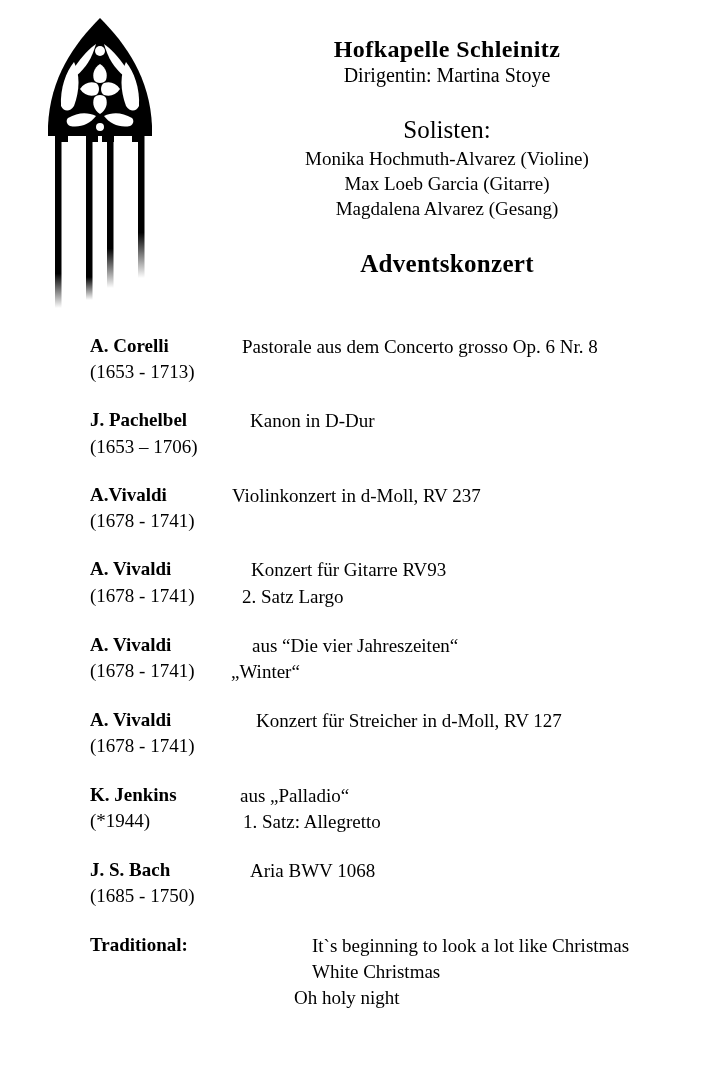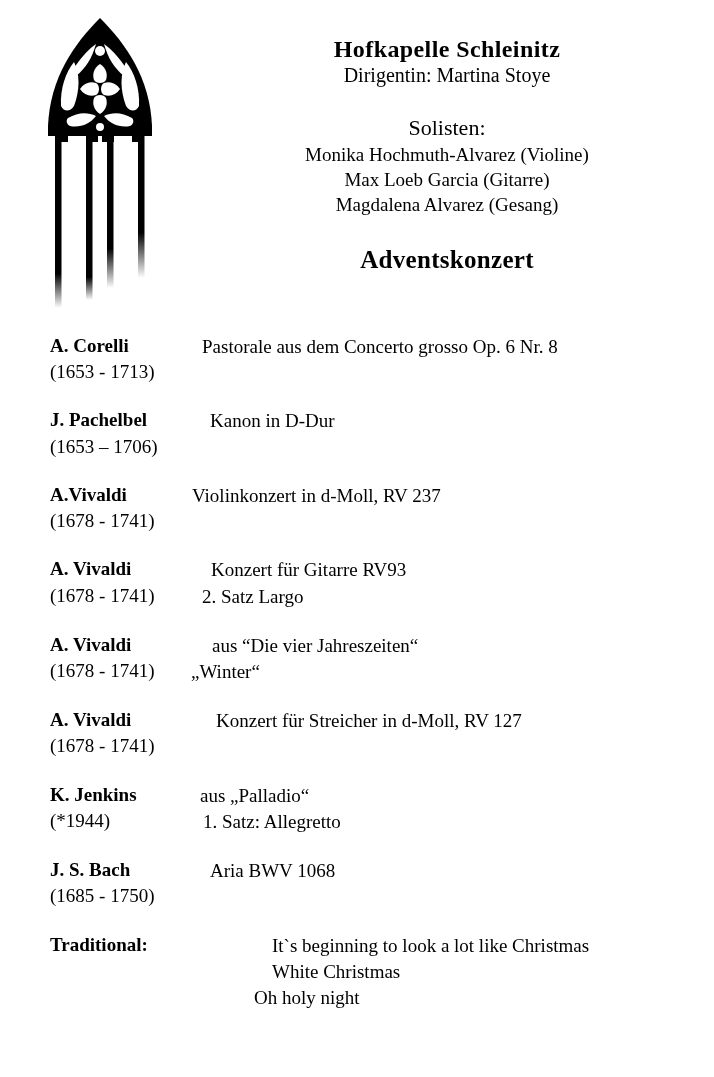--- a/index.html
+++ b/index.html
@@ -61,21 +61,21 @@
   }
   .conductor {
     font-size: 20px;
     line-height: 1.15;
     margin: 0;
   }
   .soloists-block {
     margin-top: 26px;
   }
   .soloists-heading {
-    font-size: 22px;
+    font-size: 25px;
     line-height: 1.32;
     margin: 0;
   }
   .soloist {
     font-size: 19px;
     line-height: 1.32;
     margin: 0;
     white-space: nowrap;
   }
   .concert-title {
@@ -91,20 +91,21 @@
     position: absolute;
     left: 0;
     top: 333px;
     width: 714px;
   }
   .program-row {
     position: relative;
     display: flex;
     align-items: flex-start;
     margin-bottom: 22px;
+    padding-left: 40px;
   }
   .program-row:last-child { margin-bottom: 0; gap: 48px; }
 
   .composer-col {
     flex: 0 0 auto;
     width: 152px;
     padding-left: 50px;
     box-sizing: content-box;
   }
   .composer-name {

